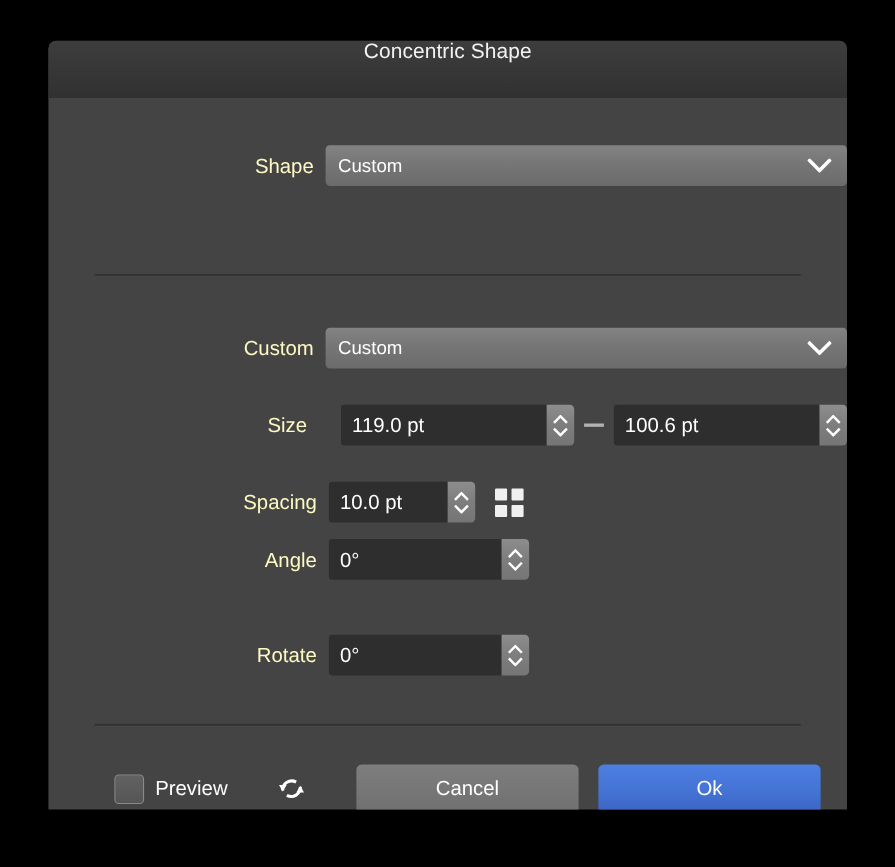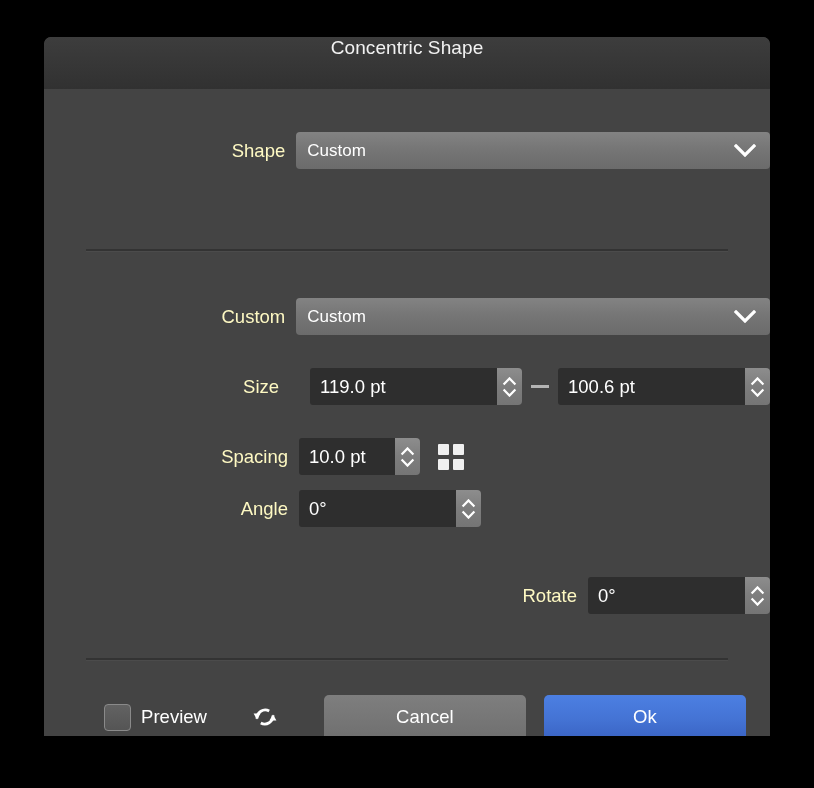--- a/index.html
+++ b/index.html
@@ -263,21 +263,21 @@
           <path d="M1.6 7.4 L7.5 1.4 L13.4 7.4" fill="none" stroke="#ffffff" stroke-width="2.2" stroke-linejoin="miter"></path>
         </svg>
         <svg width="15" height="9" viewBox="0 0 15 9">
           <path d="M1.6 1.6 L7.5 7.6 L13.4 1.6" fill="none" stroke="#ffffff" stroke-width="2.2" stroke-linejoin="miter"></path>
         </svg>
       </div>
     </div>
 
     <div class="row" style="top:349px; height:37px;">
       <div class="label" style="width:204px; margin-right:11px;">Spacing</div>
-      <div class="field" style="width:96px;">10.0 pt</div>
+      <div class="field" style="width:108px;">10.0 pt</div>
       <div class="stepper">
         <svg width="15" height="9" viewBox="0 0 15 9">
           <path d="M1.6 7.4 L7.5 1.4 L13.4 7.4" fill="none" stroke="#ffffff" stroke-width="2.2" stroke-linejoin="miter"></path>
         </svg>
         <svg width="15" height="9" viewBox="0 0 15 9">
           <path d="M1.6 1.6 L7.5 7.6 L13.4 1.6" fill="none" stroke="#ffffff" stroke-width="2.2" stroke-linejoin="miter"></path>
         </svg>
       </div>
       <span class="grid-icon" style="margin-left:18px;">
         <i></i>
@@ -293,21 +293,21 @@
       <div class="stepper">
         <svg width="15" height="9" viewBox="0 0 15 9">
           <path d="M1.6 7.4 L7.5 1.4 L13.4 7.4" fill="none" stroke="#ffffff" stroke-width="2.2" stroke-linejoin="miter"></path>
         </svg>
         <svg width="15" height="9" viewBox="0 0 15 9">
           <path d="M1.6 1.6 L7.5 7.6 L13.4 1.6" fill="none" stroke="#ffffff" stroke-width="2.2" stroke-linejoin="miter"></path>
         </svg>
       </div>
     </div>
 
-    <div class="row" style="top:488px; height:37px;justify-content:flex-end;">
+    <div class="row" style="top:488px; height:37px;">
       <div class="label" style="width:204px; margin-right:11px;">Rotate</div>
       <div class="field" style="width:157px;">0°</div>
       <div class="stepper">
         <svg width="15" height="9" viewBox="0 0 15 9">
           <path d="M1.6 7.4 L7.5 1.4 L13.4 7.4" fill="none" stroke="#ffffff" stroke-width="2.2" stroke-linejoin="miter"></path>
         </svg>
         <svg width="15" height="9" viewBox="0 0 15 9">
           <path d="M1.6 1.6 L7.5 7.6 L13.4 1.6" fill="none" stroke="#ffffff" stroke-width="2.2" stroke-linejoin="miter"></path>
         </svg>
       </div>

